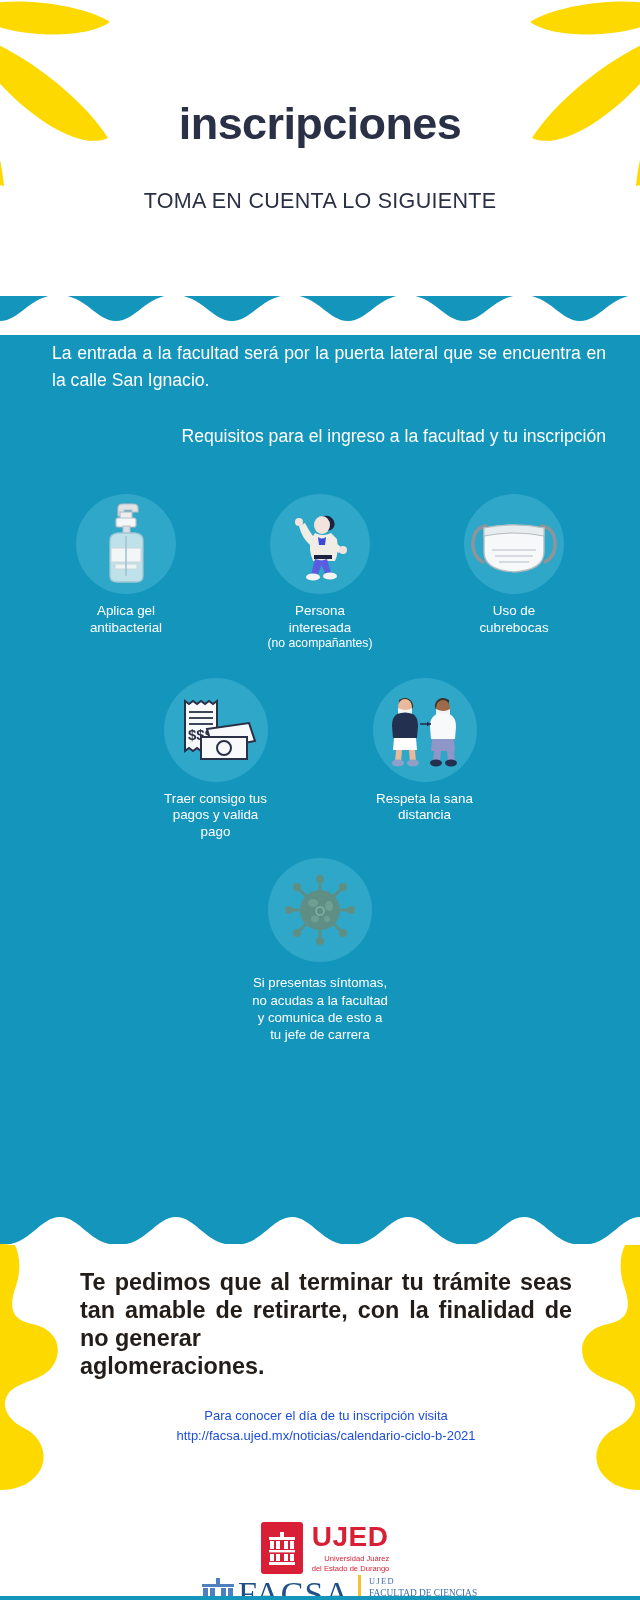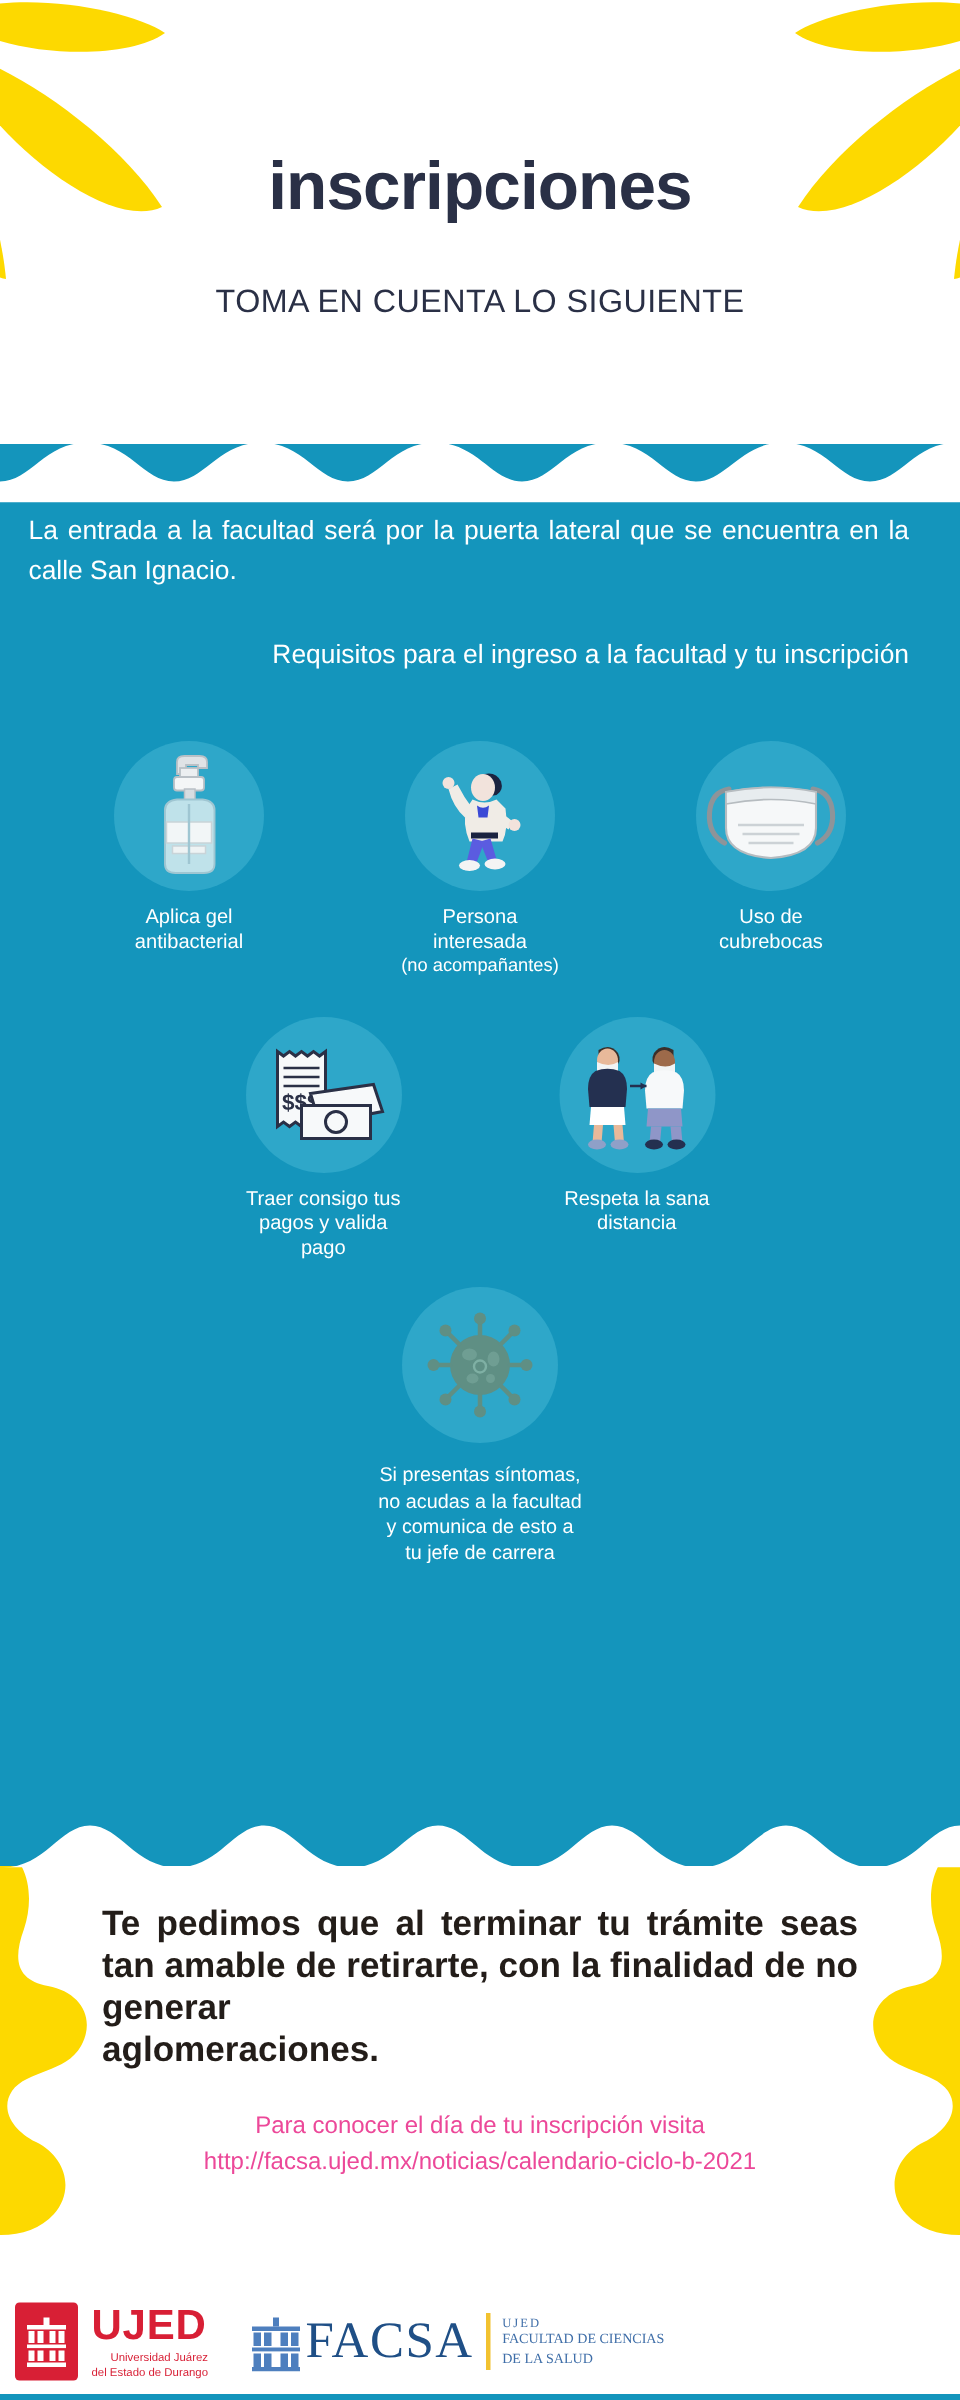--- a/index.html
+++ b/index.html
@@ -30,21 +30,21 @@
   }
 
   
   .blue-band{
     position:absolute;left:0;right:0;top:296px;height:948px;
     background:#1495bc;z-index:2;
   }
   .wave-top{position:absolute;left:0;top:-1px;width:640px;height:40px;display:block;}
   .wave-bot{position:absolute;left:0;bottom:-1px;width:640px;height:46px;display:block;}
 
-  .band-inner{position:relative;z-index:3;padding:44px 34px 0 19px;color:#ffffff;}
+  .band-inner{position:relative;z-index:3;padding:44px 34px 0 52px;color:#ffffff;}
   .lead{
     font-size:17.6px;line-height:1.52;text-align:justify;
     text-justify:inter-word;margin:0;
   }
   .lead2{
     font-size:17.6px;line-height:1.52;margin:30px 0 0 6px;text-align:right;
   }
 
   
   .icon-rows{position:relative;z-index:3;margin-top:44px;}
@@ -61,38 +61,39 @@
   .circle-lg{width:104px;height:104px;}
   .cap{
     margin-top:9px;text-align:center;color:#ffffff;font-size:13.4px;
     line-height:1.24;
   }
   .cap .small{font-size:12.2px;display:block;}
   .cap-virus{font-size:13.2px;line-height:1.3;margin-top:12px;}
 
   
   .closing{
-    position:absolute;left:0;right:0;top:1268px;z-index:4;
+    position:absolute;left:12px;right:0;top:1268px;z-index:4;
     padding:0 68px;
   }
   .closing-head{
     color:#231d19;font-weight:bold;font-size:23.4px;line-height:1.2;
     text-align:justify;text-justify:inter-word;margin:0;
   }
   .closing-head span.last{display:block;text-align:left;}
   .closing-sub{
-    margin-top:26px;text-align:center;color:#ec4899;font-size:16px;
+    margin-top:26px;text-align:center;color:#1d4ed8;font-size:13px;
     line-height:1.5;
   }
 
   
   .footer{
     position:absolute;left:0;right:0;bottom:0;height:78px;z-index:6;
     background:#ffffff;display:flex;align-items:center;padding-left:10px;
     box-sizing:border-box;
+    flex-direction:column;
   }
   .footer-rule{position:absolute;left:0;right:0;bottom:0;height:4px;background:#1495bc;}
   .ujed-logo{display:flex;align-items:center;}
   .ujed-shield{
     width:42px;height:52px;background:#d81f35;border-radius:3px;
     display:flex;align-items:center;justify-content:center;
   }
   .ujed-wordmark{margin-left:9px;}
   .ujed-name{color:#d81f35;font-weight:bold;font-size:28px;letter-spacing:0.5px;line-height:1;}
   .ujed-sub{color:#d81f35;font-size:7.6px;line-height:1.25;margin-top:3px;text-align:right;}

